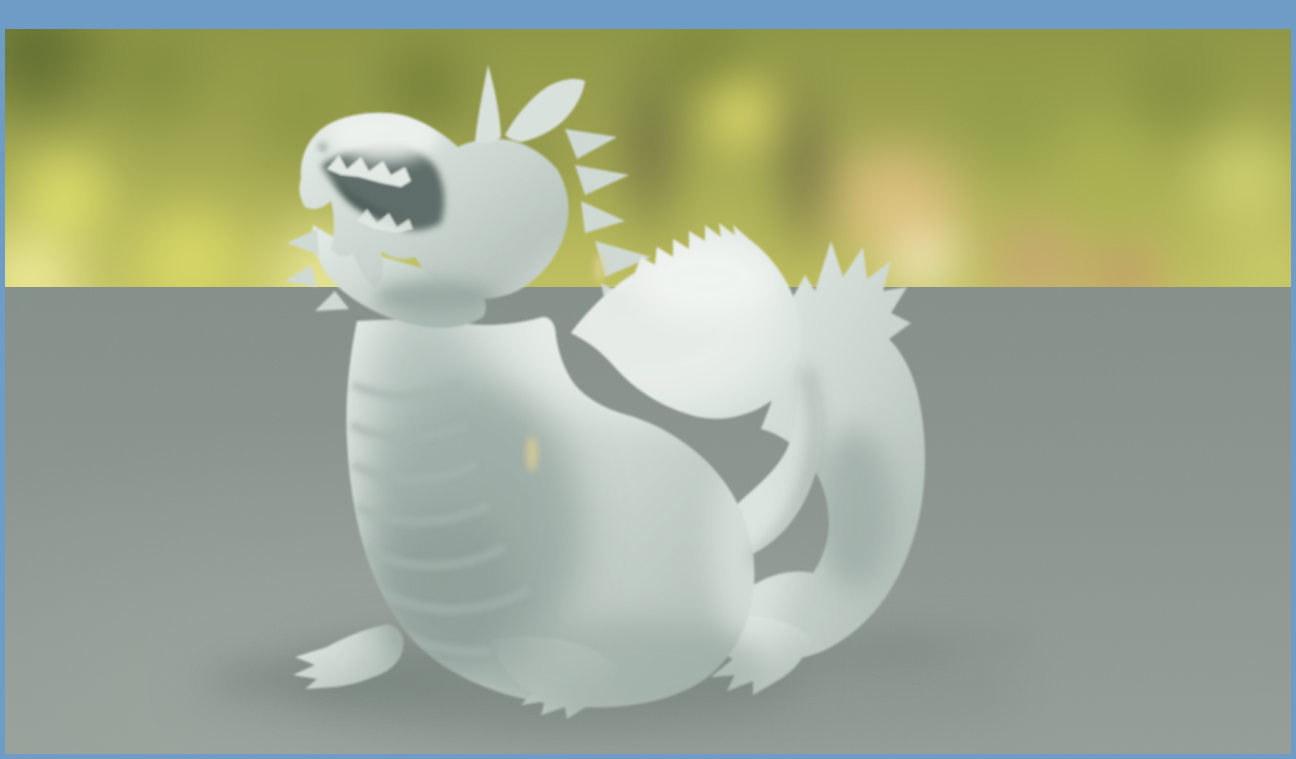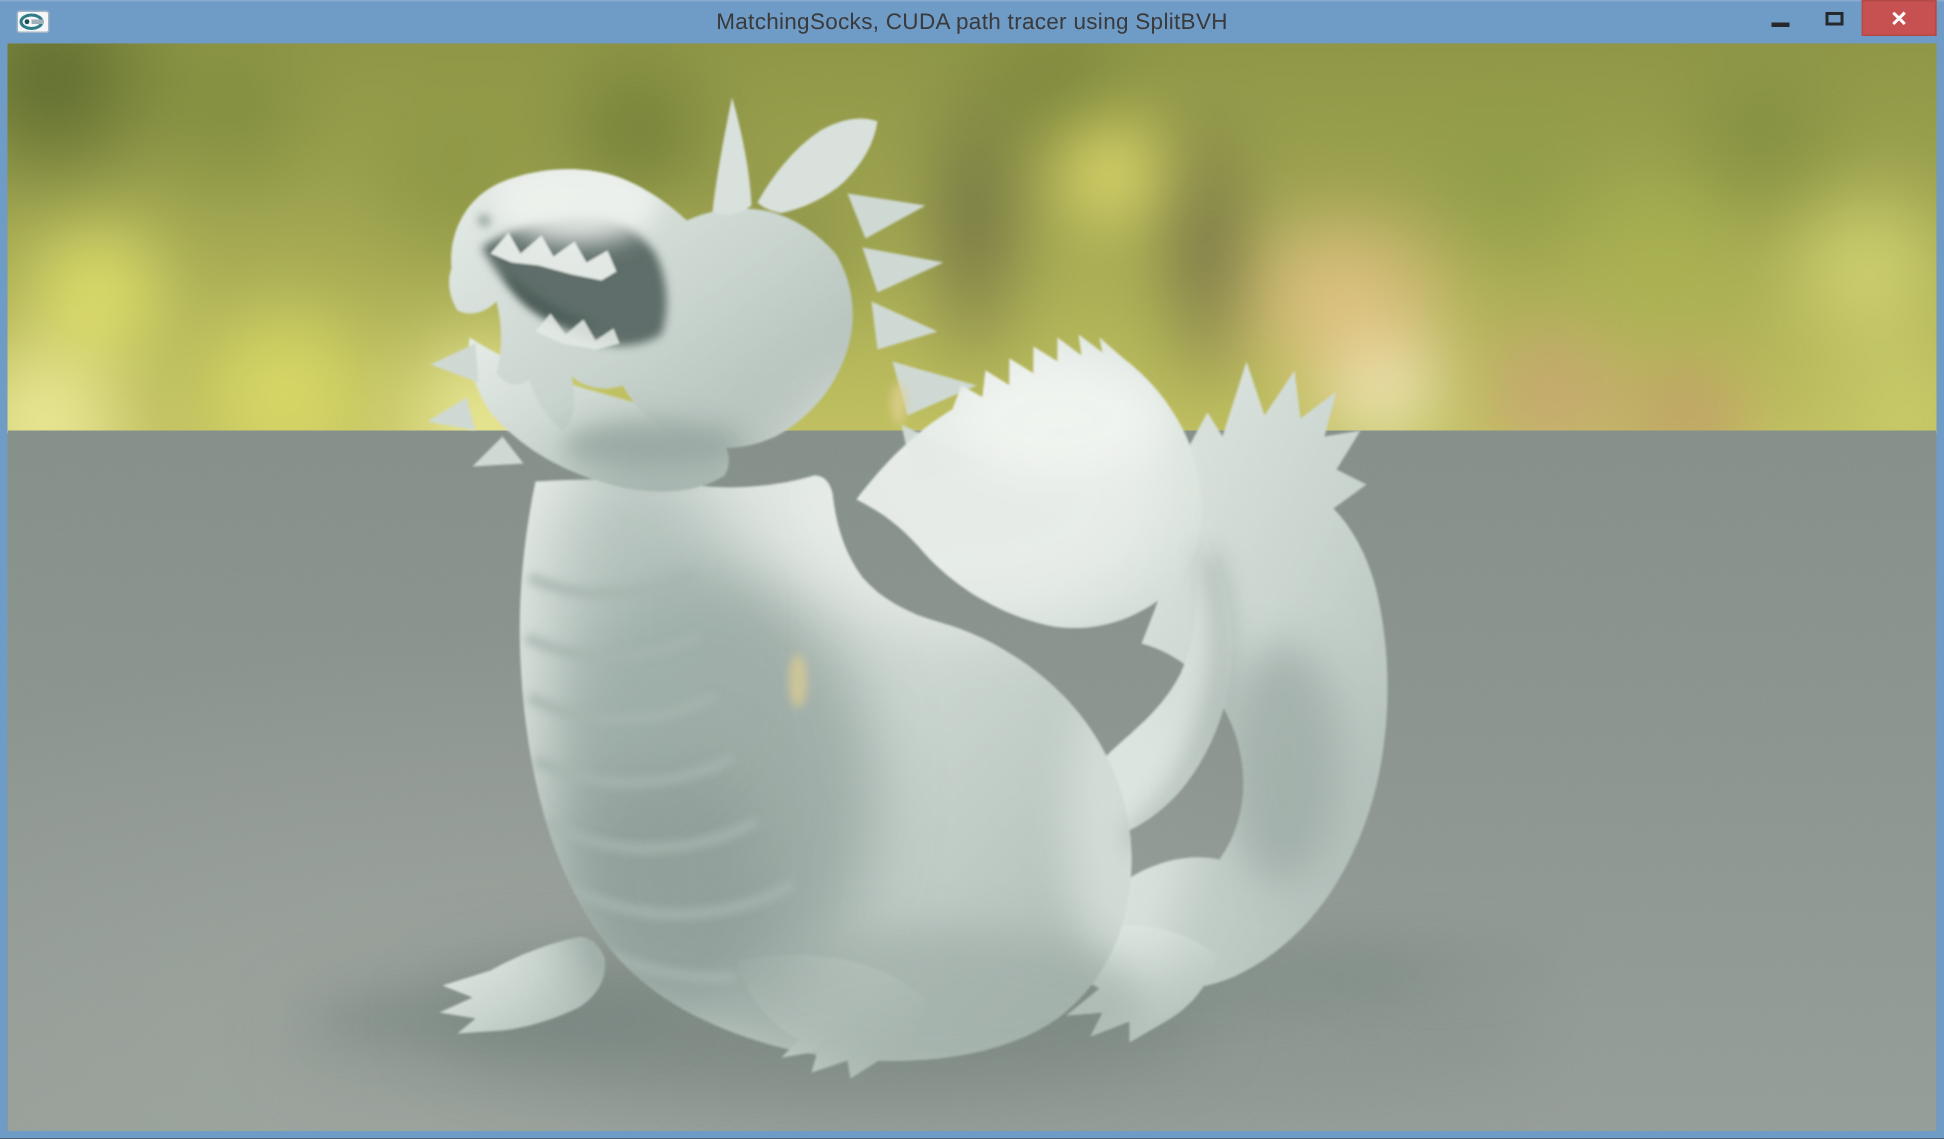--- a/index.html
+++ b/index.html
@@ -57,41 +57,20 @@
     background:
       radial-gradient(ellipse 900px 420px at 28% 92%, rgba(158,166,159,.85) 0%, rgba(158,166,159,0) 70%),
       linear-gradient(180deg,#858f8a 0%,#8b948f 45%,#949d97 100%);}
   .scene-svg{position:absolute;left:0;top:0;width:1286px;height:725px;}
 </style>
 </head>
 <body>
 
 <div class="window">
 
-  <div class="titlebar">
-    <div class="app-icon">
-      <svg width="20" height="13" viewBox="0 0 20 13">
-        <ellipse cx="9" cy="6.5" rx="7" ry="4.5" fill="none" stroke="#2e7d86" stroke-width="2"></ellipse>
-        <rect x="9" y="5" width="8" height="3" fill="#9fb0ba"></rect>
-        <circle cx="6" cy="6.5" r="1.6" fill="#1d4e55"></circle>
-      </svg>
-    </div>
-    <div class="title-text">MatchingSocks, CUDA path tracer using SplitBVH</div>
-    <div class="controls">
-      <div class="ctl ctl-min">
-          <div class="bar"></div>
-        </div>
-      <div class="ctl ctl-max">
-          <div class="box"></div>
-        </div>
-      <div class="ctl ctl-close">
-          <span>✕</span>
-        </div>
-    </div>
-  </div>
 
   <div class="content">
     <div class="photo">
         <div class="photo-inner"></div>
       </div>
     <div class="floor"></div>
 
     <svg class="scene-svg" viewBox="0 0 1286 725">
       <defs>
         <linearGradient id="dgBase" x1="0" y1="0" x2="1" y2="1">

